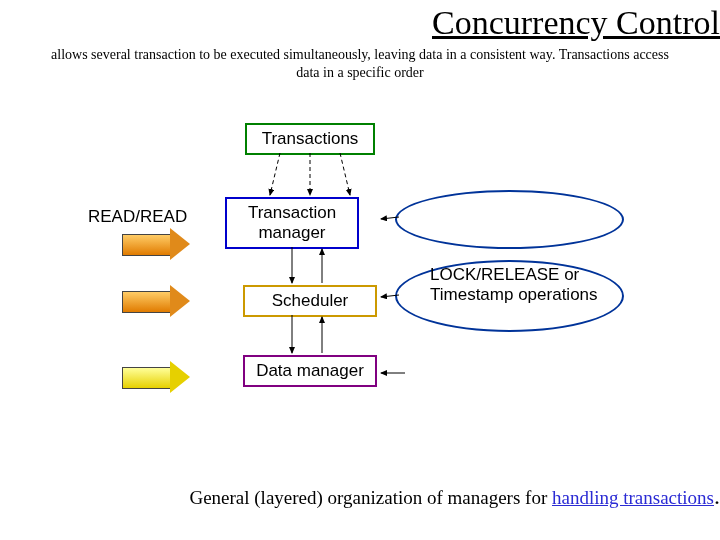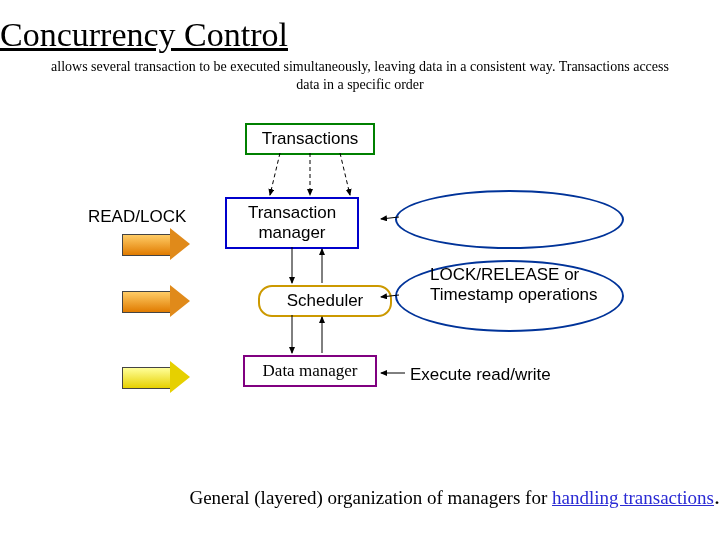--- a/index.html
+++ b/index.html
@@ -7,22 +7,22 @@
     padding: 0;
     width: 720px;
     height: 540px;
     font-family: Arial, sans-serif;
     background: #fff;
     position: relative;
   }
   .title {
     font-family: "Times New Roman", serif;
     font-size: 34px;
-    text-align: left;
-    margin-top: 16px;
+    text-align: right;
+    margin-top: 4px;
     text-decoration: underline;
   }
   .subtitle {
     font-family: "Times New Roman", serif;
     font-size: 14px;
     text-align: center;
     margin: 4px 40px 0 40px;
     line-height: 1.25;
   }
   .caption {
@@ -93,34 +93,33 @@
 </head>
 <body>
 
 <div class="title">Concurrency Control</div>
 <div class="subtitle">allows several transaction to be executed simultaneously, leaving data in a consistent way. Transactions access data in a specific order</div>
 
 <div class="diagram">
 
   <div class="box box-green" style="left:245px; top:8px; width:130px;">Transactions</div>
   <div class="box box-blue" style="left:225px; top:82px; width:134px;">Transaction manager</div>
-  <div class="box box-yellow" style="left:258px; top:170px; width:134px;border-radius:14px;">Scheduler</div>
-  <div class="box box-purple" style="left:243px; top:240px; width:134px;font-family:Liberation Serif, serif;">Data manager</div>
+  <div class="box box-yellow" style="left:243px; top:170px; width:134px;">Scheduler</div>
+  <div class="box box-purple" style="left:243px; top:240px; width:134px;">Data manager</div>
 
-  <div class="label" style="left:88px; top:92px;">READ/LOCK</div>
+  <div class="label" style="left:88px; top:92px;">READ/READ</div>
   <div class="harrow orange" style="left:122px; top:115px;"></div>
   <div class="harrow orange" style="left:122px; top:172px;"></div>
   <div class="harrow yellow" style="left:122px; top:248px;"></div>
 
   <div class="ellipse" style="left:395px; top:75px; width:225px; height:55px;"></div>
 
   <div class="ellipse" style="left:395px; top:145px; width:225px; height:68px;"></div>
   <div class="label" style="left:430px; top:150px; width:180px; text-align:left;">LOCK/RELEASE or Timestamp operations</div>
 
-  <div class="label" style="left:410px; top:250px;">Execute read/write</div>
 
   <svg width="720" height="360" style="position:absolute;top:0;left:0;pointer-events:none">
     <defs>
       <marker id="ah" markerWidth="8" markerHeight="8" refX="6" refY="3" orient="auto">
         <path d="M0,0 L7,3 L0,6 Z" fill="#000"></path>
       </marker>
     </defs>
 
     <line x1="280" y1="38" x2="270" y2="80" stroke="#000" stroke-dasharray="4,3" marker-end="url(#ah)"></line>
     <line x1="310" y1="38" x2="310" y2="80" stroke="#000" stroke-dasharray="4,3" marker-end="url(#ah)"></line>

